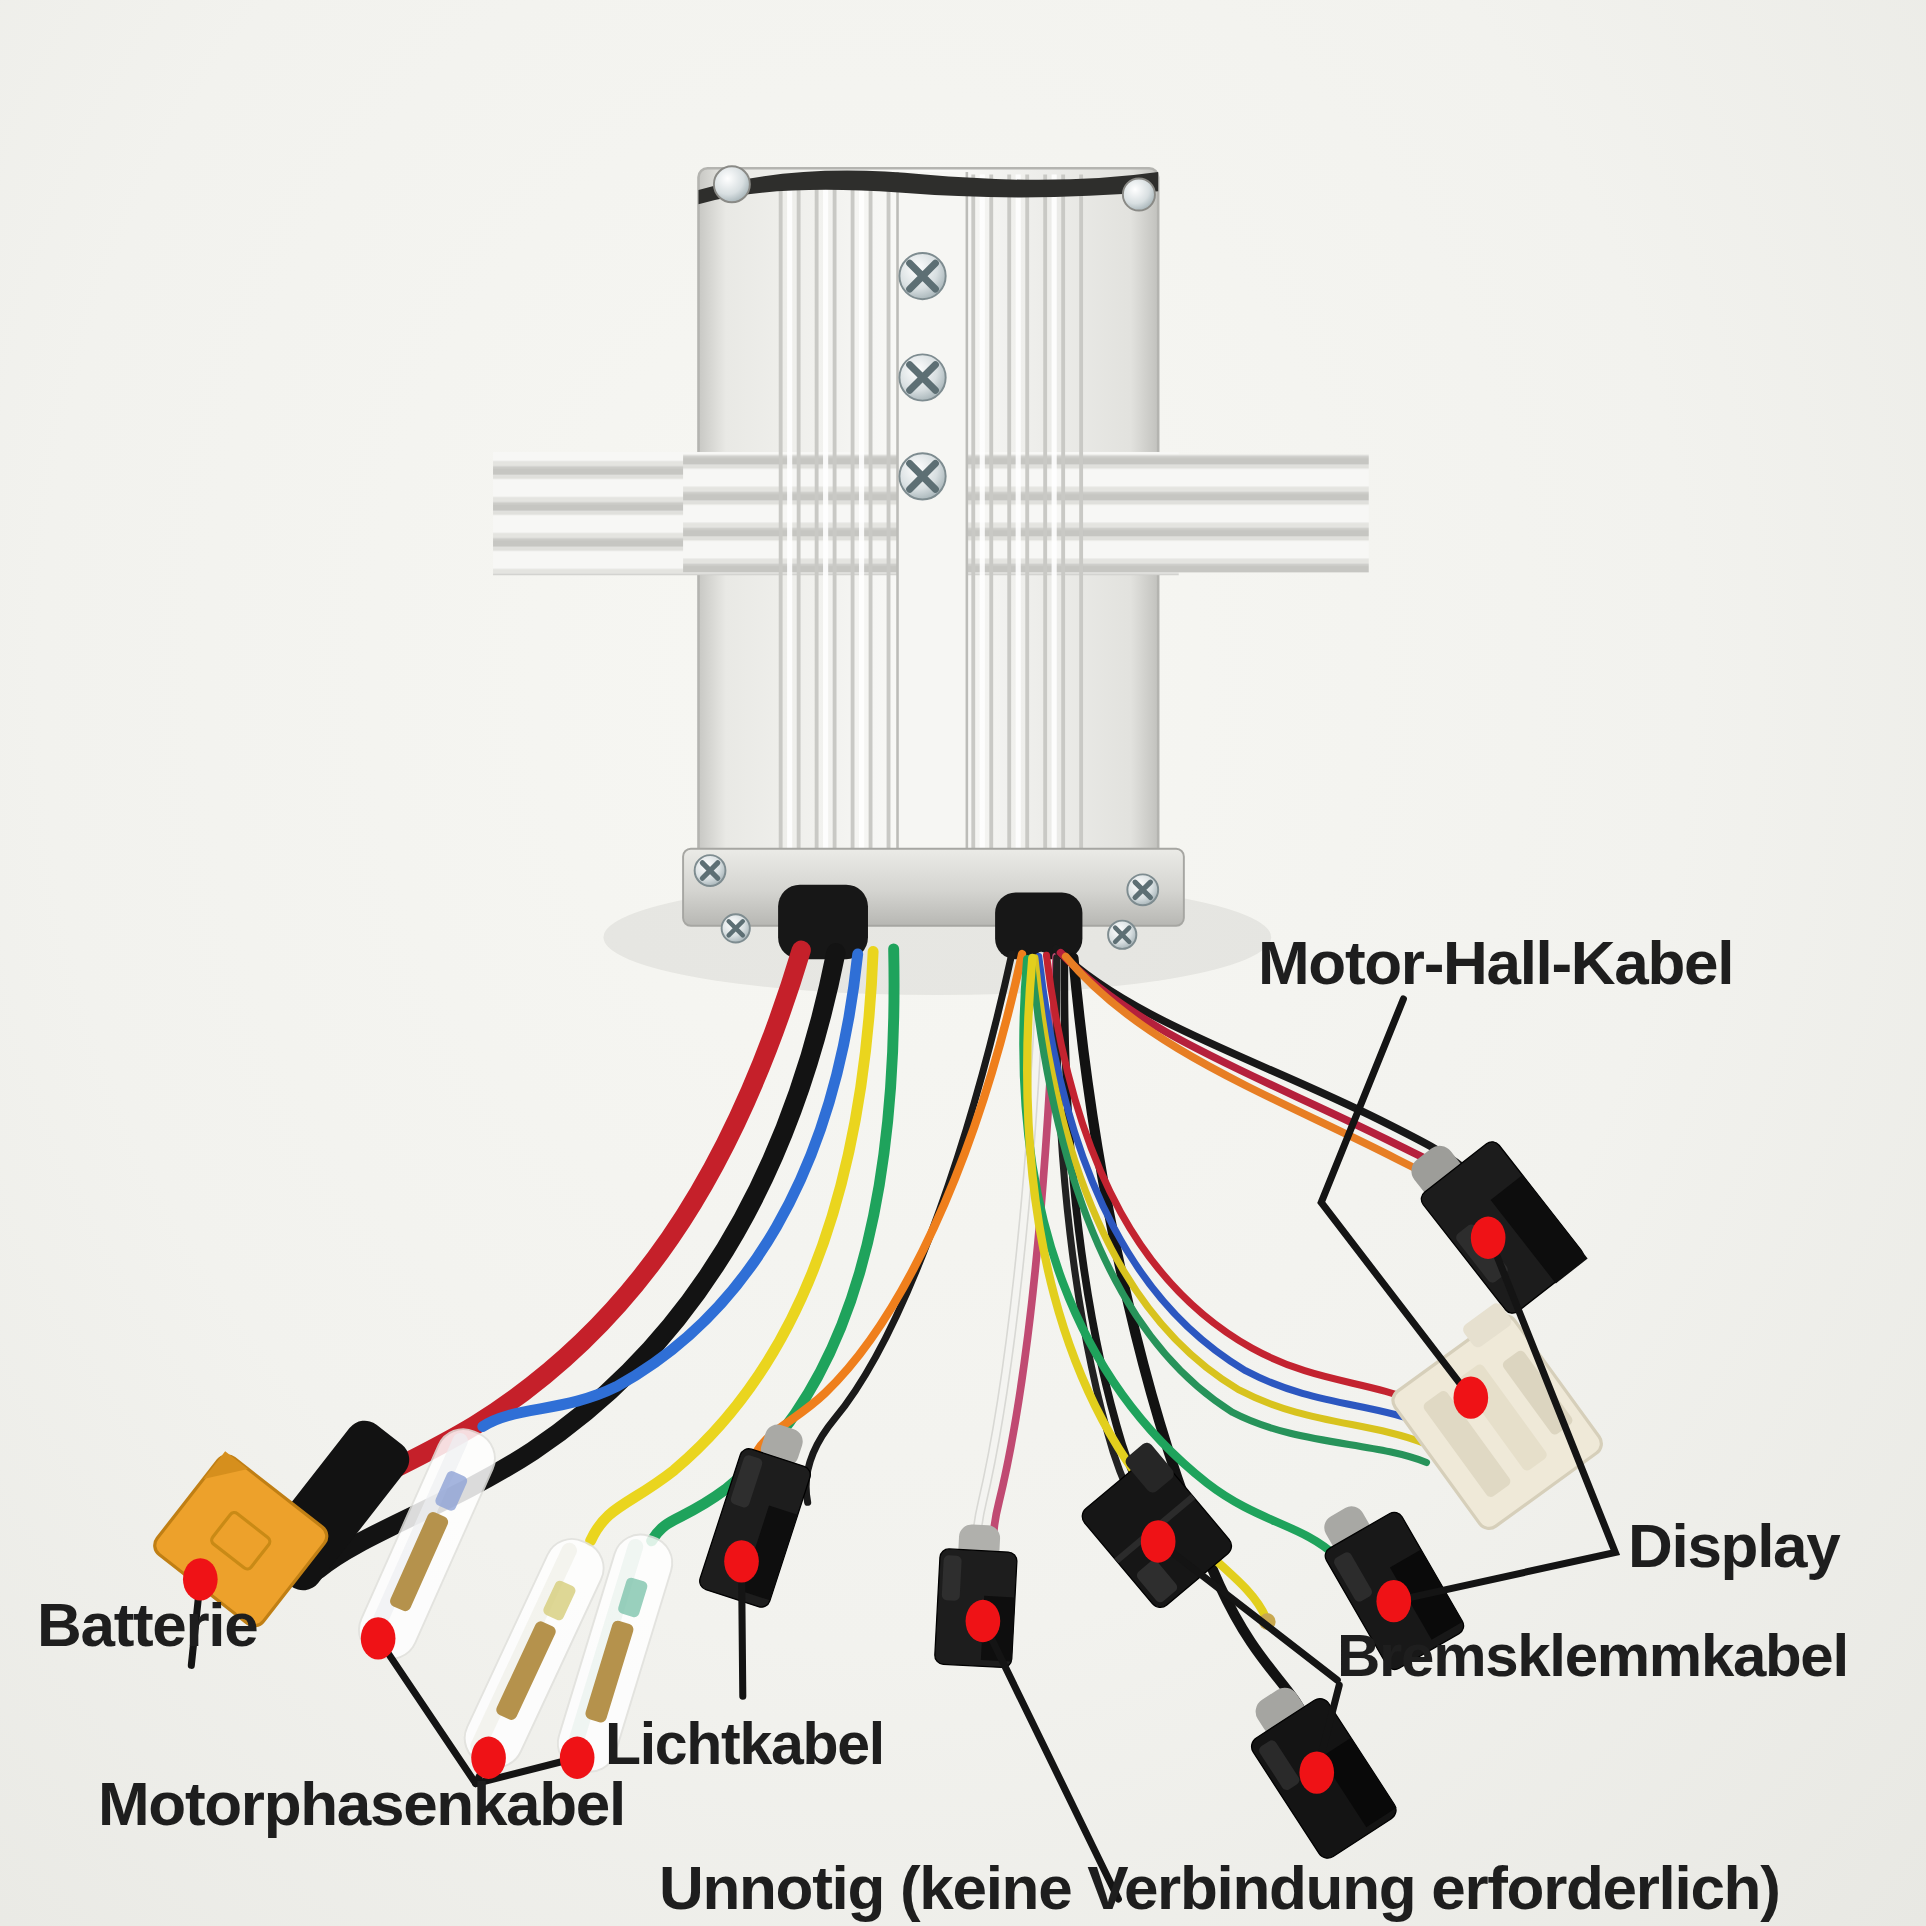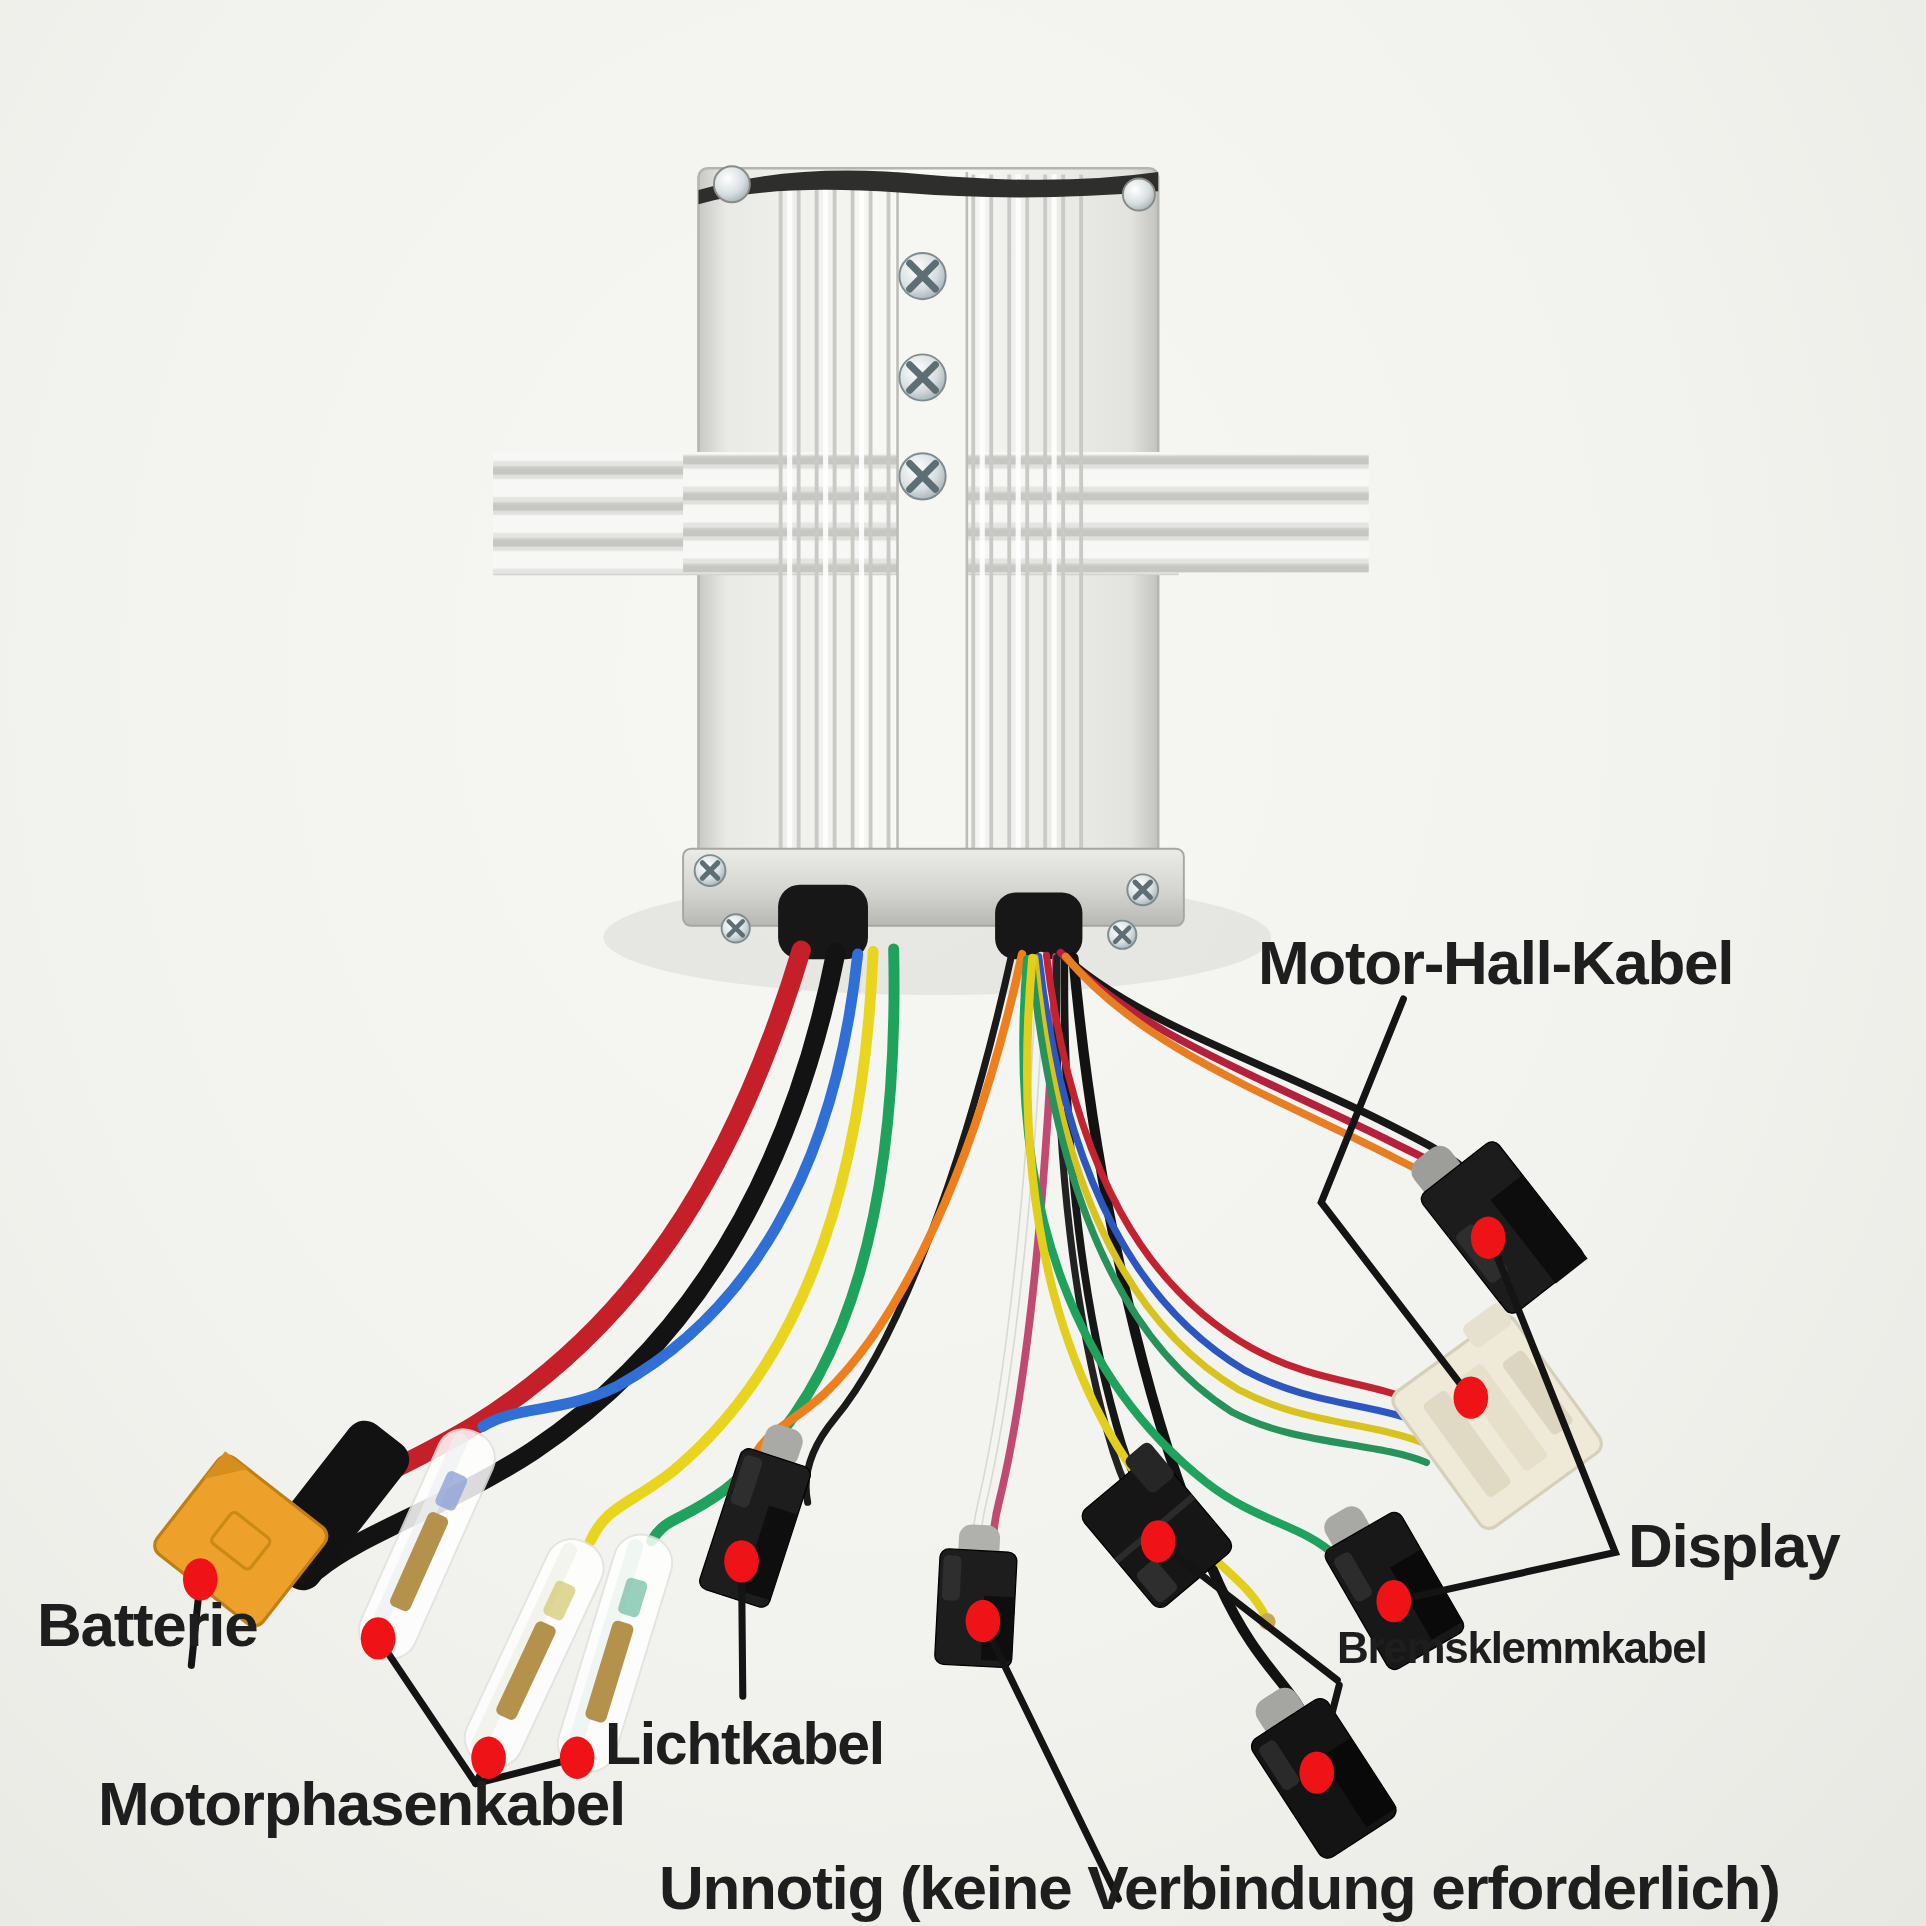--- a/index.html
+++ b/index.html
@@ -7,21 +7,21 @@
          background:radial-gradient(ellipse at 45% 35%, #f7f7f3 0%, #f2f2ee 55%, #e8e8e3 100%);
          font-family:"Liberation Sans", sans-serif;}
   .stage svg{position:absolute;left:0;top:0;}
   .lbl{position:absolute;font-weight:bold;color:#1e1e1e;white-space:nowrap;
        letter-spacing:-1.3px;line-height:1;z-index:5;}
   .lbl-motorhall{left:1258px;top:932px;font-size:62px;text-align:right;}
   .lbl-display{left:1628px;top:1515px;font-size:62px;}
   .lbl-batterie{left:37px;top:1594px;font-size:62px;}
   .lbl-motorphasen{left:98px;top:1773px;font-size:62px;}
   .lbl-licht{left:605px;top:1696px;font-size:59px;margin-top:19px;}
-  .lbl-brems{left:1337px;top:1626px;font-size:44px;}
+  .lbl-brems{left:1337px;top:1626px;font-size:60px;}
   .lbl-unnotig{left:659px;top:1857px;font-size:62px;}
 </style>
 </head>
 <body>
 
 <div class="stage">
 
 <svg width="1926" height="1926" viewBox="0 0 3000 3000">
   <defs>
     <linearGradient id="metal" x1="0" y1="0" x2="1" y2="0">

